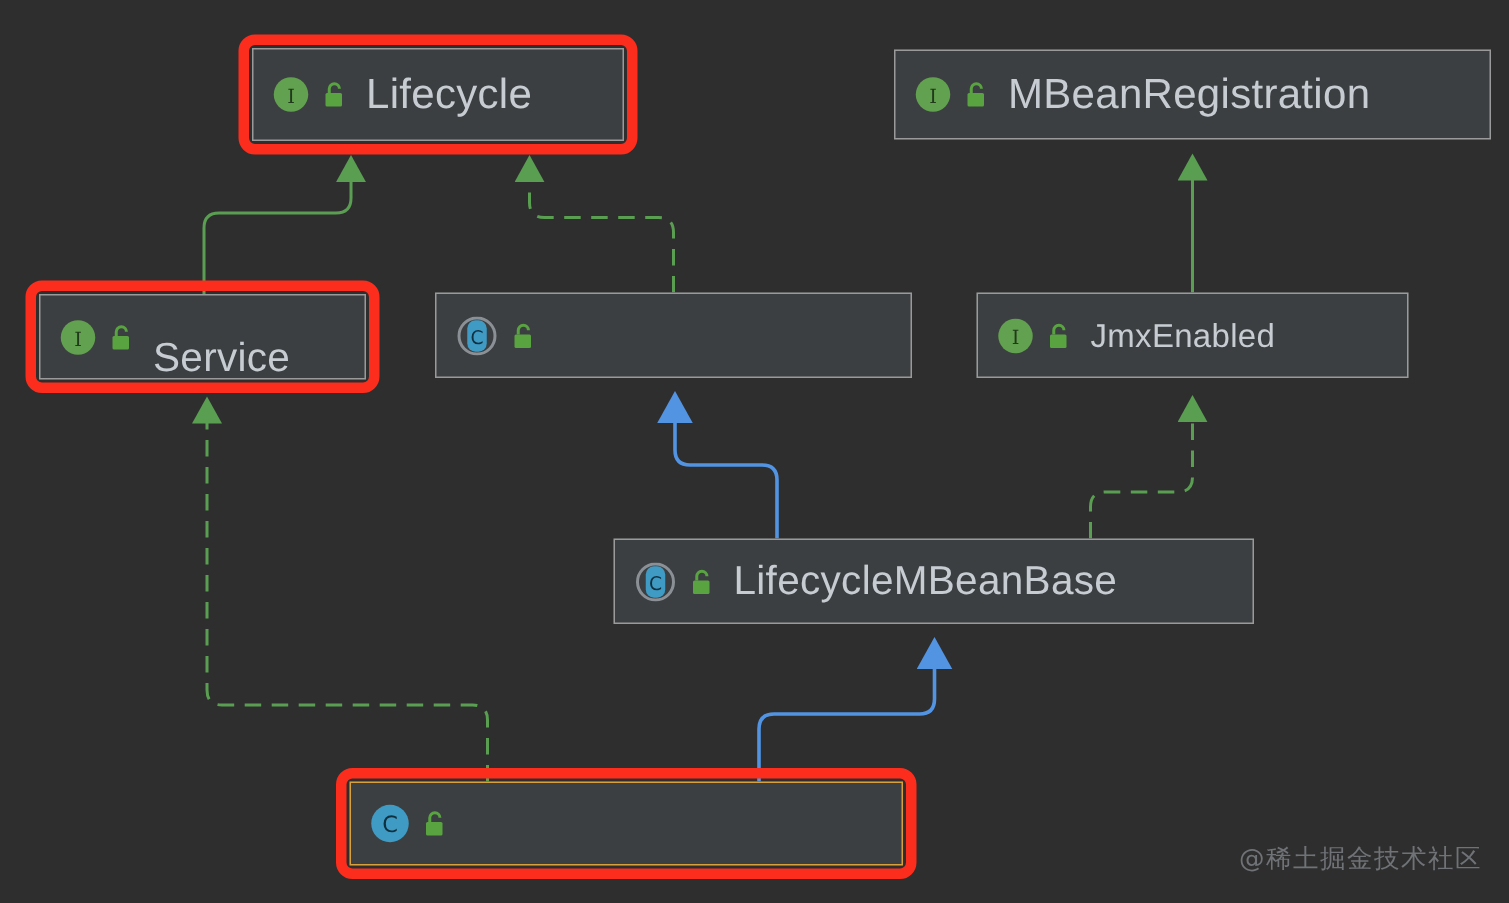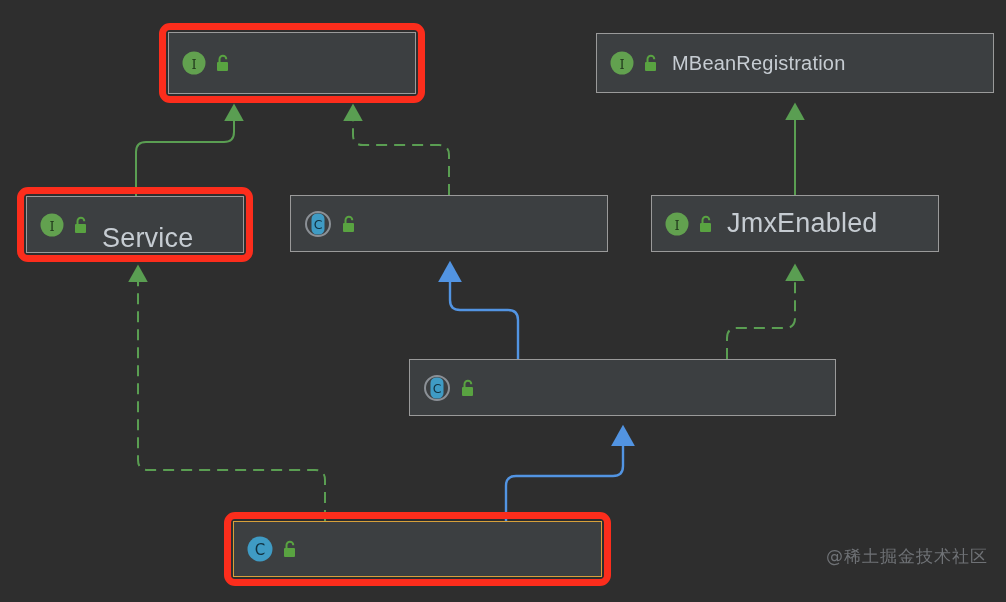--- a/index.html
+++ b/index.html
@@ -65,21 +65,21 @@
     display: block;
   }
   .lock {
     margin-left: 7px;
   }
 
   
   .watermark {
     position: absolute;
     right: 18px;
-    bottom: 34px;
+    bottom: 18px;
     color: #6f7276;
     font-size: 17px;
     font-family: "DejaVu Sans", sans-serif;
     letter-spacing: 1px;
     z-index: 8;
     user-select: none;
   }
 </style>
 </head>
 <body>
@@ -117,33 +117,34 @@
       <span class="iconwrap">
         <svg class="ic" width="26" height="26" viewBox="0 0 26 26">
           <circle cx="13" cy="13" r="11.5" fill="#62a14f"></circle>
           <text x="13" y="18.5" text-anchor="middle" font-family="DejaVu Serif, serif" font-size="13" fill="#223a1c">I</text>
         </svg>
         <svg class="ic lock" width="18" height="20" viewBox="0 0 18 20">
           <path d="M5.5 9 V6.2 a3.4 3.4 0 0 1 6.8 0" fill="none" stroke="#59a341" stroke-width="2"></path>
           <rect x="3" y="9" width="11" height="9" rx="1" fill="#59a341"></rect>
         </svg>
       </span>
+      <span class="label" style="font-size: 28px;">Lifecycle</span>
     </div>
     <div class="node" style="left: 596px; top: 33px; width: 398px; height: 60px;">
       <span class="iconwrap">
         <svg class="ic" width="26" height="26" viewBox="0 0 26 26">
           <circle cx="13" cy="13" r="11.5" fill="#62a14f"></circle>
           <text x="13" y="18.5" text-anchor="middle" font-family="DejaVu Serif, serif" font-size="13" fill="#223a1c">I</text>
         </svg>
         <svg class="ic lock" width="18" height="20" viewBox="0 0 18 20">
           <path d="M5.5 9 V6.2 a3.4 3.4 0 0 1 6.8 0" fill="none" stroke="#59a341" stroke-width="2"></path>
           <rect x="3" y="9" width="11" height="9" rx="1" fill="#59a341"></rect>
         </svg>
       </span>
-      <span class="label" style="font-size: 20px;">MBeanRegistration</span>
+      <span class="label" style="font-size: 28px;">MBeanRegistration</span>
     </div>
     <div class="highlight" style="left: 17px; top: 187px; width: 236px; height: 75px;"></div>
     <div class="node" style="left: 26px; top: 196px; width: 218px; height: 57px;">
       <span class="iconwrap">
         <svg class="ic" width="26" height="26" viewBox="0 0 26 26">
           <circle cx="13" cy="13" r="11.5" fill="#62a14f"></circle>
           <text x="13" y="18.5" text-anchor="middle" font-family="DejaVu Serif, serif" font-size="13" fill="#223a1c">I</text>
         </svg>
         <svg class="ic lock" width="18" height="20" viewBox="0 0 18 20">
           <path d="M5.5 9 V6.2 a3.4 3.4 0 0 1 6.8 0" fill="none" stroke="#59a341" stroke-width="2"></path>
@@ -169,34 +170,35 @@
       <span class="iconwrap">
         <svg class="ic" width="26" height="26" viewBox="0 0 26 26">
           <circle cx="13" cy="13" r="11.5" fill="#62a14f"></circle>
           <text x="13" y="18.5" text-anchor="middle" font-family="DejaVu Serif, serif" font-size="13" fill="#223a1c">I</text>
         </svg>
         <svg class="ic lock" width="18" height="20" viewBox="0 0 18 20">
           <path d="M5.5 9 V6.2 a3.4 3.4 0 0 1 6.8 0" fill="none" stroke="#59a341" stroke-width="2"></path>
           <rect x="3" y="9" width="11" height="9" rx="1" fill="#59a341"></rect>
         </svg>
       </span>
-      <span class="label" style="font-size: 27px;">JmxEnabled</span>
+      <span class="label" style="font-size: 22px;">JmxEnabled</span>
     </div>
     <div class="node" style="left: 409px; top: 359px; width: 427px; height: 57px;">
       <span class="iconwrap">
         <svg class="ic" width="30" height="26" viewBox="0 0 30 26">
           <circle cx="15" cy="13" r="12" fill="none" stroke="#8b9096" stroke-width="2"></circle>
           <rect x="8.5" y="2.5" width="13" height="21" rx="5.5" fill="#3f9bc4"></rect>
           <text x="15" y="18" text-anchor="middle" font-family="DejaVu Sans, sans-serif" font-size="12.5" fill="#10303f">C</text>
         </svg>
         <svg class="ic lock" width="18" height="20" viewBox="0 0 18 20">
           <path d="M5.5 9 V6.2 a3.4 3.4 0 0 1 6.8 0" fill="none" stroke="#59a341" stroke-width="2"></path>
           <rect x="3" y="9" width="11" height="9" rx="1" fill="#59a341"></rect>
         </svg>
       </span>
+      <span class="label" style="font-size: 27px;">LifecycleMBeanBase</span>
     </div>
     <div class="highlight" style="left: 224px; top: 512px; width: 387px; height: 74px;"></div>
     <div class="node selected" style="left: 233px; top: 521px; width: 369px; height: 56px;">
       <span class="iconwrap">
         <svg class="ic" width="28" height="28" viewBox="0 0 28 28">
           <circle cx="14" cy="14" r="12.5" fill="#3f9bc4"></circle>
           <text x="14" y="19.5" text-anchor="middle" font-family="DejaVu Sans, sans-serif" font-size="15" fill="#10303f">C</text>
         </svg>
         <svg class="ic lock" width="18" height="20" viewBox="0 0 18 20">
           <path d="M5.5 9 V6.2 a3.4 3.4 0 0 1 6.8 0" fill="none" stroke="#59a341" stroke-width="2"></path>

